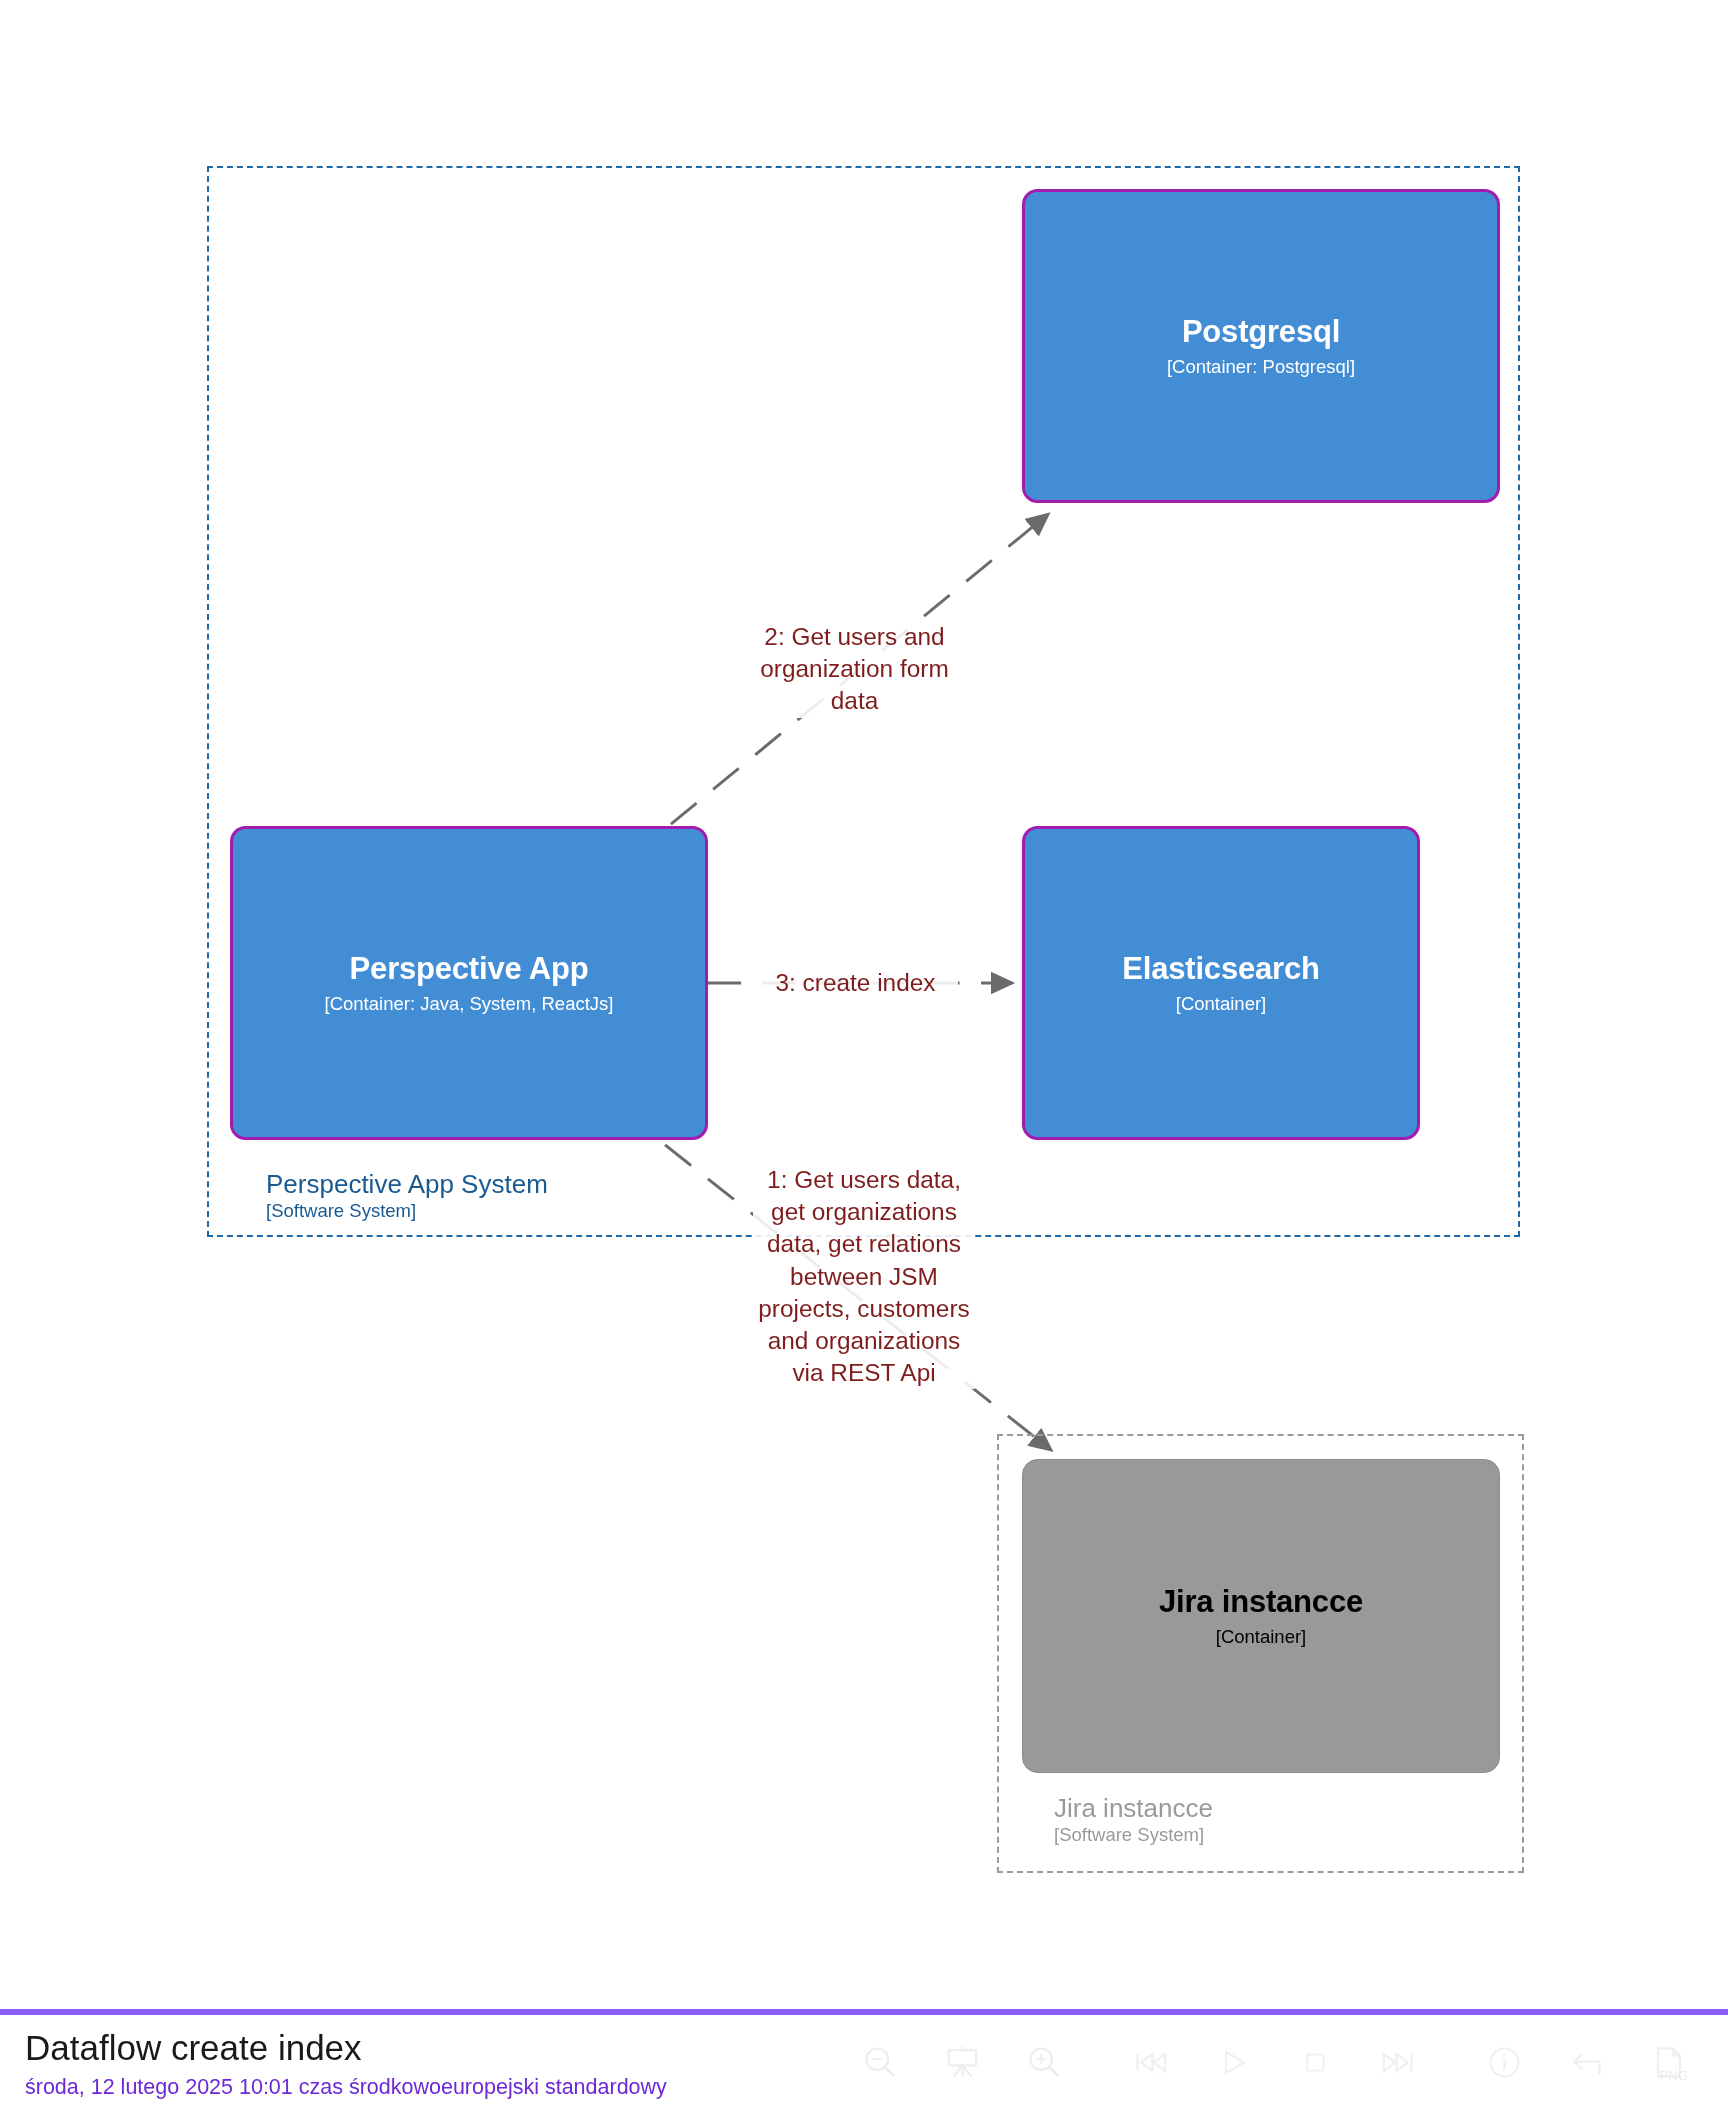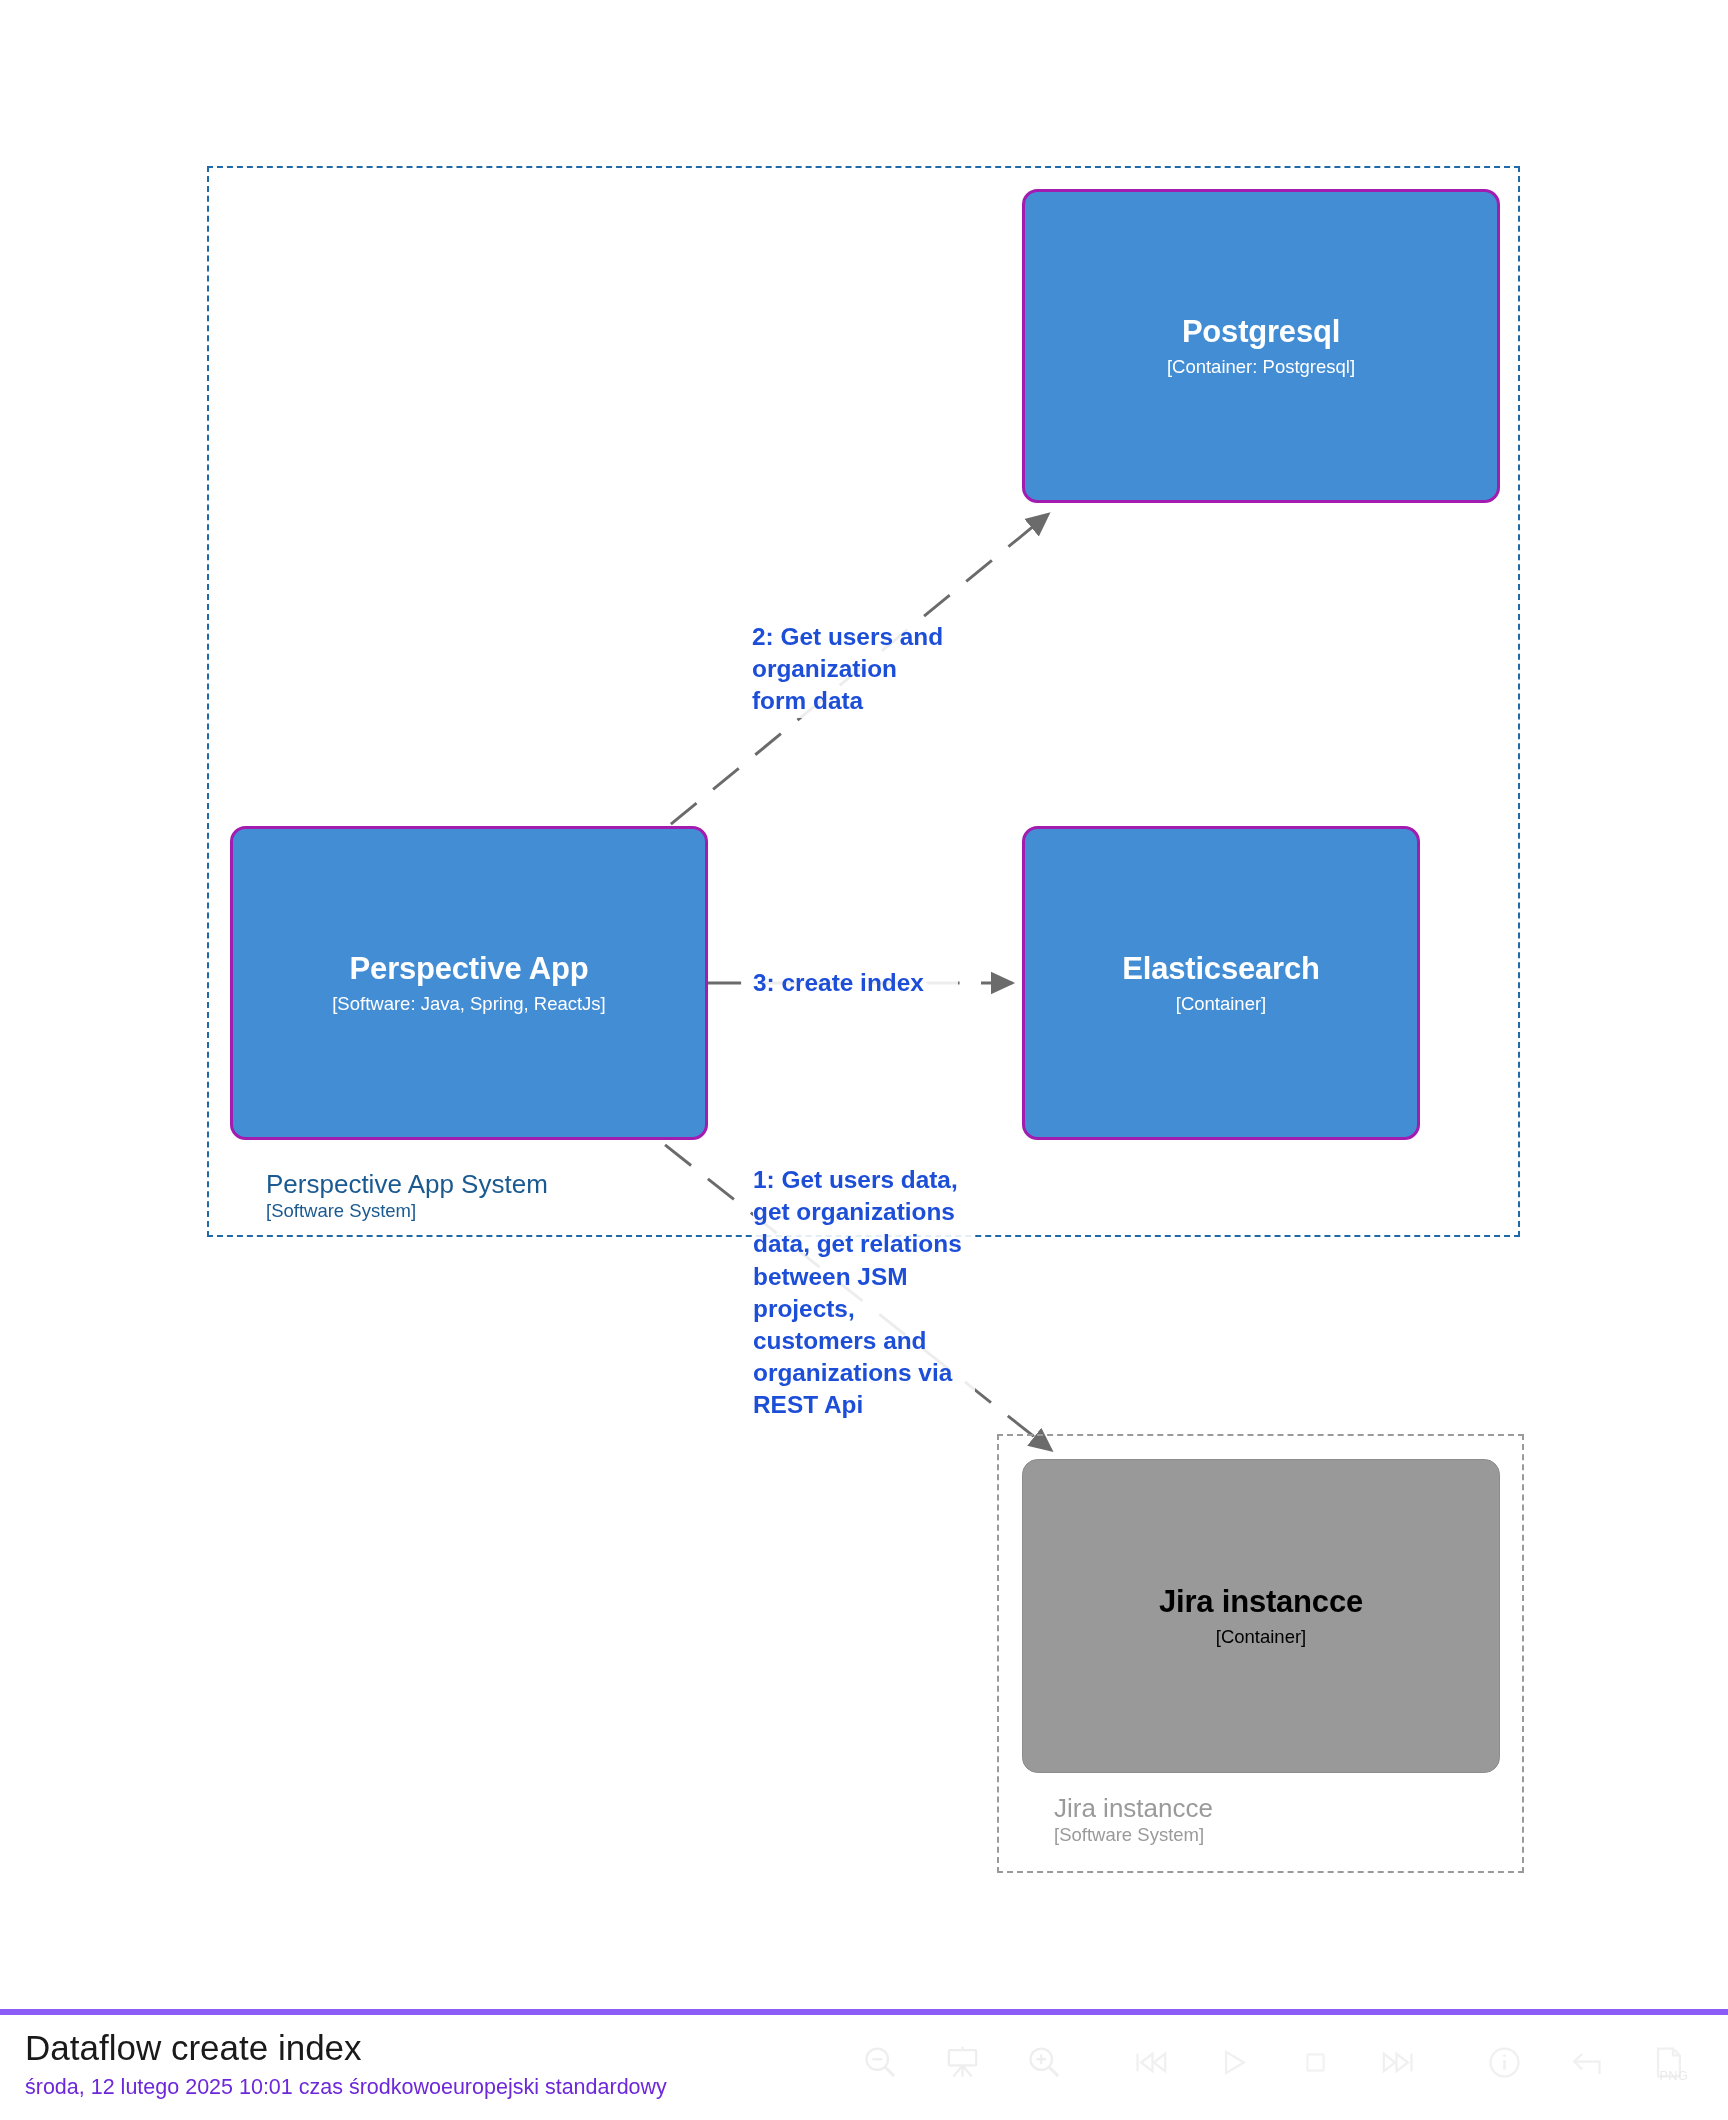--- a/index.html
+++ b/index.html
@@ -101,25 +101,25 @@
   .node.container-grey {
     background: #999999;
     border: 1px solid #8c8c8c;
   }
   .node.container-grey .node-name,
   .node.container-grey .node-tech { color: #000000; }
 
   
   .edge-label {
     position: absolute;
-    color: #1d4ed8;
+    color: #7f1d1d;
     font-size: 24.4px;
     line-height: 1.32;
+    text-align: center;
     background: rgba(255,255,255,0.88);
-    font-weight: bold;
   }
 
   
   #footer-bar {
     position: absolute;
     left: 0;
     top: 2009px;
     width: 1728px;
     height: 111px;
     background: #ffffff;
@@ -214,21 +214,21 @@
     <span class="bl-type">[Software System]</span>
   </div>
 
   <div class="node container-blue" style="left:1022px; top:189px; width:478px; height:314px;">
     <span class="node-name">Postgresql</span>
     <span class="node-tech">[Container: Postgresql]</span>
   </div>
 
   <div class="node container-blue" style="left:230px; top:826px; width:478px; height:314px;">
     <span class="node-name">Perspective App</span>
-    <span class="node-tech">[Software: Java, Spring, ReactJs]</span>
+    <span class="node-tech">[Container: Java, System, ReactJs]</span>
   </div>
 
   <div class="node container-blue" style="left:1022px; top:826px; width:398px; height:314px;">
     <span class="node-name">Elasticsearch</span>
     <span class="node-tech">[Container]</span>
   </div>
 
   <div class="node container-grey" style="left:1022px; top:1459px; width:478px; height:314px;">
     <span class="node-name">Jira instancce</span>
     <span class="node-tech">[Container]</span>

